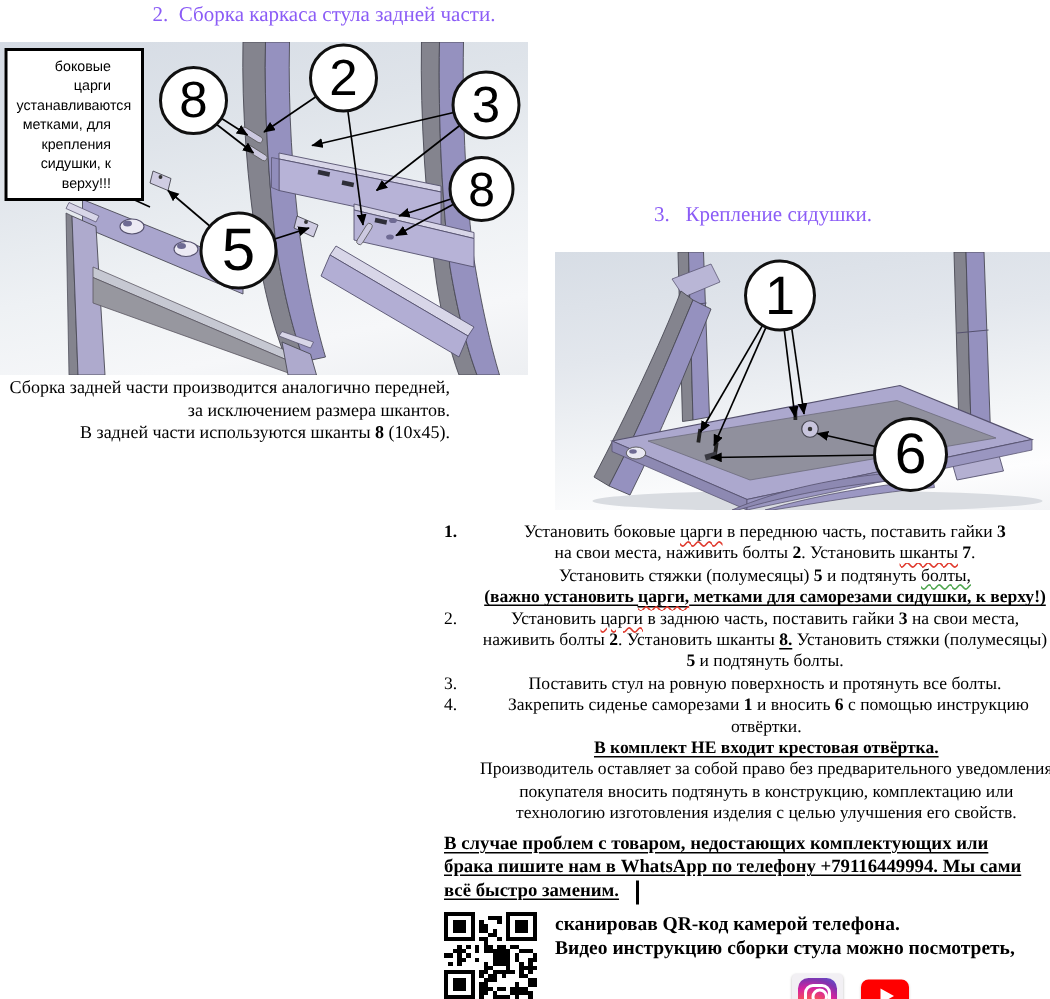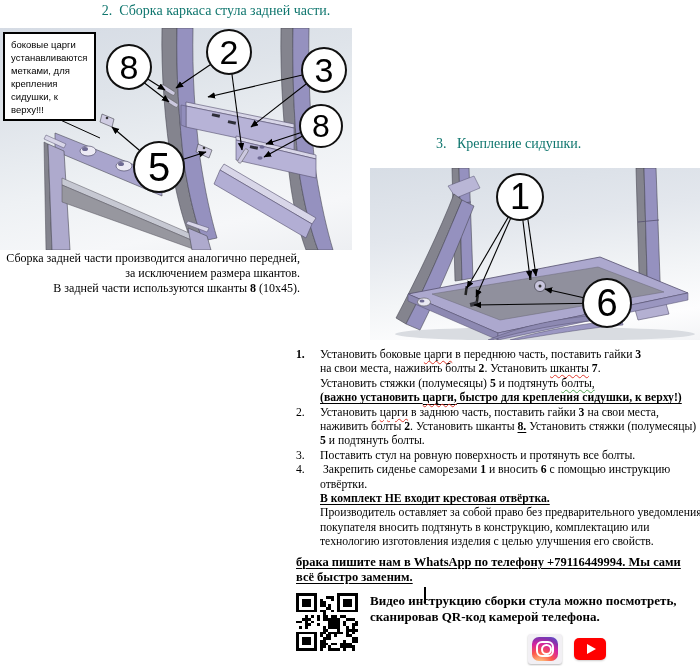--- a/index.html
+++ b/index.html
@@ -1,46 +1,46 @@
 <!DOCTYPE html>
 <html><head>
 <meta charset="utf-8">
 <style>
   html,body{margin:0;padding:0;background:#fff;}
   #page{position:relative;width:700px;height:666px;background:#fff;overflow:hidden;
         font-family:"Liberation Serif",serif;color:#000;}
 
-  .title{position:absolute;font-size:14px;white-space:pre;color:#0f766e;font-family:Liberation Serif, serif;}
+  .title{position:absolute;font-size:14px;white-space:pre;color:#8b5cf6;font-family:Liberation Serif, serif;}
   #title-step2{left:40px;top:3px;width:352px;text-align:center;}
   #title-step3{left:436px;top:136px;}
 
   
   .diagram{position:absolute;overflow:hidden;}
   #diagram-step2{left:0;top:28px;width:352px;height:222px;
     background:linear-gradient(168deg,#d5dbe4 0%,#dfe4ea 30%,#eef1f4 60%,#f6f7f9 82%,#edeff2 100%);}
   #diagram-step3{left:370px;top:168px;width:330px;height:172px;
     background:linear-gradient(172deg,#d7dde5 0%,#e3e7ed 35%,#f3f5f7 65%,#fdfdfe 85%,#f3f4f6 100%);}
   .dsvg{position:absolute;left:0;top:0;width:100%;height:100%;}
 
   .callout-box{position:absolute;left:3px;top:4px;width:93px;background:#fff;border:2px solid #000;
-    font-family:"Liberation Sans",sans-serif;font-size:9.5px;line-height:13px;padding:4px 6px 3px 6px;
-    box-sizing:border-box;}
+    font-family:"Liberation Sans",sans-serif;font-size:9.5px;line-height:13px;padding:4px 20px 3px 6px;
+    box-sizing:border-box;text-align:right;}
 
   .circ{position:absolute;background:#fff;border:2px solid #101010;border-radius:50%;
     display:flex;align-items:center;justify-content:center;box-sizing:border-box;
     font-family:"Liberation Sans",sans-serif;font-weight:400;color:#000;}
 
   #note-step2{position:absolute;left:0;top:251px;width:300px;text-align:right;
     font-size:12px;line-height:15px;}
 
   
   #text-col{position:absolute;left:296px;top:348px;width:404px;font-size:11.7px;line-height:14.4px;}
   .item{display:flex;}
   .inum{flex:0 0 24px;}
-  .ilines{flex:1;}
+  .ilines{flex:1;text-align:center;}
   .rline{white-space:pre;line-height:inherit;}
 
   .sb{font-weight:bold;}
   .su{text-decoration:underline;text-decoration-thickness:1.3px;text-underline-offset:1.5px;}
   .sr{text-decoration:underline;text-decoration-style:wavy;text-decoration-color:#e03a2e;
       text-decoration-thickness:1px;text-underline-offset:2px;}
   .sg{text-decoration:underline;text-decoration-style:wavy;text-decoration-color:#4fa64f;
       text-decoration-thickness:1px;text-underline-offset:2px;}
   .sur{border-bottom:1.3px solid #000;text-decoration:underline;text-decoration-style:wavy;
       text-decoration-color:#e03a2e;text-decoration-thickness:1px;text-underline-offset:2px;}
@@ -212,21 +212,21 @@
   <div id="text-col">
 
     <div class="item">
       <div class="inum">
           <div class="rline"><span class="sb">1.</span></div>
         </div>
       <div class="ilines">
           <div class="rline"><span class="">Установить боковые </span><span class="sr">царги</span><span class=""> в переднюю часть, поставить гайки </span><span class="sb">3</span></div>
           <div class="rline"><span class="">на свои места, наживить болты </span><span class="sb">2</span><span class="">. Установить </span><span class="sr">шканты</span><span class=""> </span><span class="sb">7</span><span class="">.</span></div>
           <div class="rline"><span class="">Установить стяжки (полумесяцы) </span><span class="sb">5</span><span class=""> и подтянуть </span><span class="sg">болты,</span></div>
-          <div class="rline"><span class="sb su">(важно установить </span><span class="sb sur">царги,</span><span class="sb su"> быстро для крепления сидушки, к верху!)</span></div>
+          <div class="rline"><span class="sb su">(важно установить </span><span class="sb sur">царги,</span><span class="sb su"> метками для саморезами сидушки, к верху!)</span></div>
         </div>
     </div>
     <div class="item">
       <div class="inum">
           <div class="rline"><span class="">2.</span></div>
         </div>
       <div class="ilines">
           <div class="rline"><span class="">Установить </span><span class="sr">царги</span><span class=""> в заднюю часть, поставить гайки </span><span class="sb">3</span><span class=""> на свои места,</span></div>
           <div class="rline"><span class="">наживить болты </span><span class="sb">2</span><span class="">. Установить шканты </span><span class="sb su">8.</span><span class=""> Установить стяжки (полумесяцы)</span></div>
           <div class="rline"><span class="sb">5</span><span class=""> и подтянуть болты.</span></div>
@@ -249,20 +249,21 @@
           <div class="rline"><span class="">отвёртки.</span></div>
           <div class="rline"><span class="sb su">В комплект НЕ входит крестовая отвёртка.</span></div>
           <div class="rline"><span class="">Производитель оставляет за собой право без предварительного уведомления</span></div>
           <div class="rline"><span class="">покупателя вносить подтянуть в конструкцию, комплектацию или</span></div>
           <div class="rline"><span class="">технологию изготовления изделия с целью улучшения его свойств.</span></div>
         </div>
     </div>
 
     <div id="contact">
       <div>
+          <div class="rline"><span class="sb su">В случае проблем с товаром, недостающих комплектующих или</span></div>
           <div class="rline"><span class="sb su">брака пишите нам в WhatsApp по телефону +79116449994. Мы сами</span></div>
           <div class="rline"><span class="sb su">всё быстро заменим.</span></div>
         </div>
       <div id="text-cursor"></div>
     </div>
 
     <div id="qr-row">
       <svg id="qr-svg" viewBox="0 0 21 21" preserveAspectRatio="none" shape-rendering="crispEdges">
           <rect x="10" y="1" width="1" height="1" fill="#000"></rect>
           <rect x="11" y="1" width="1" height="1" fill="#000"></rect>
@@ -392,22 +393,22 @@
           <rect x="2" y="2" width="3" height="3" fill="#000"></rect>
           <rect x="14" y="0" width="7" height="7" fill="#000"></rect>
           <rect x="15" y="1" width="5" height="5" fill="#fff"></rect>
           <rect x="16" y="2" width="3" height="3" fill="#000"></rect>
           <rect x="0" y="14" width="7" height="7" fill="#000"></rect>
           <rect x="1" y="15" width="5" height="5" fill="#fff"></rect>
           <rect x="2" y="16" width="3" height="3" fill="#000"></rect>
         </svg>
       <div id="video-text">
         <div>
+            <div class="rline"><span class="sb">сканировав QR-код камерой телефона.</span></div>
             <div class="rline"><span class="sb">Видео инструкцию сборки стула можно посмотреть,</span></div>
-            <div class="rline"><span class="sb">сканировав QR-код камерой телефона.</span></div>
           </div>
         <div id="icon-row">
           <div class="ig-tile">
             <div class="ig">
               <div class="ig-frame"></div>
               <div class="ig-lens"></div>
             </div>
           </div>
           <div class="yt">
             <div class="yt-tri"></div>

